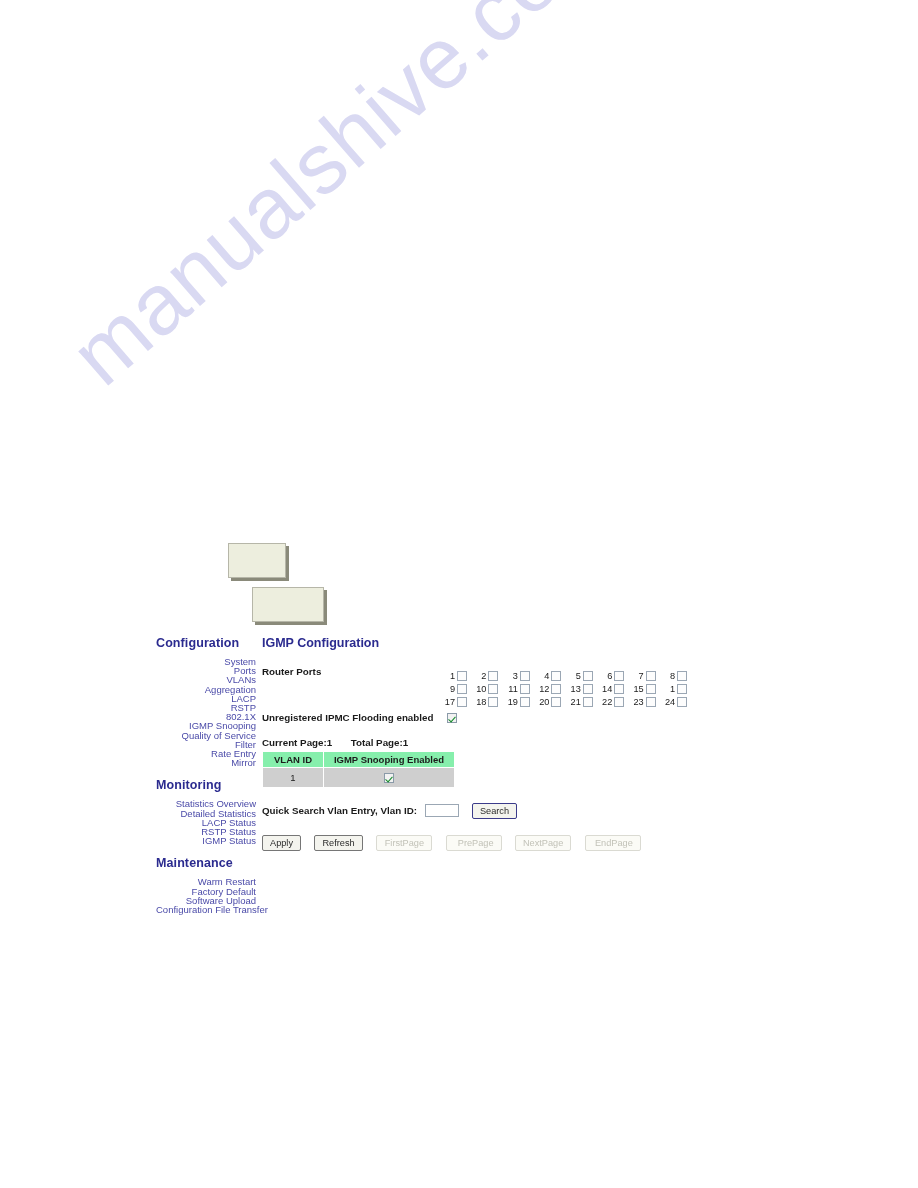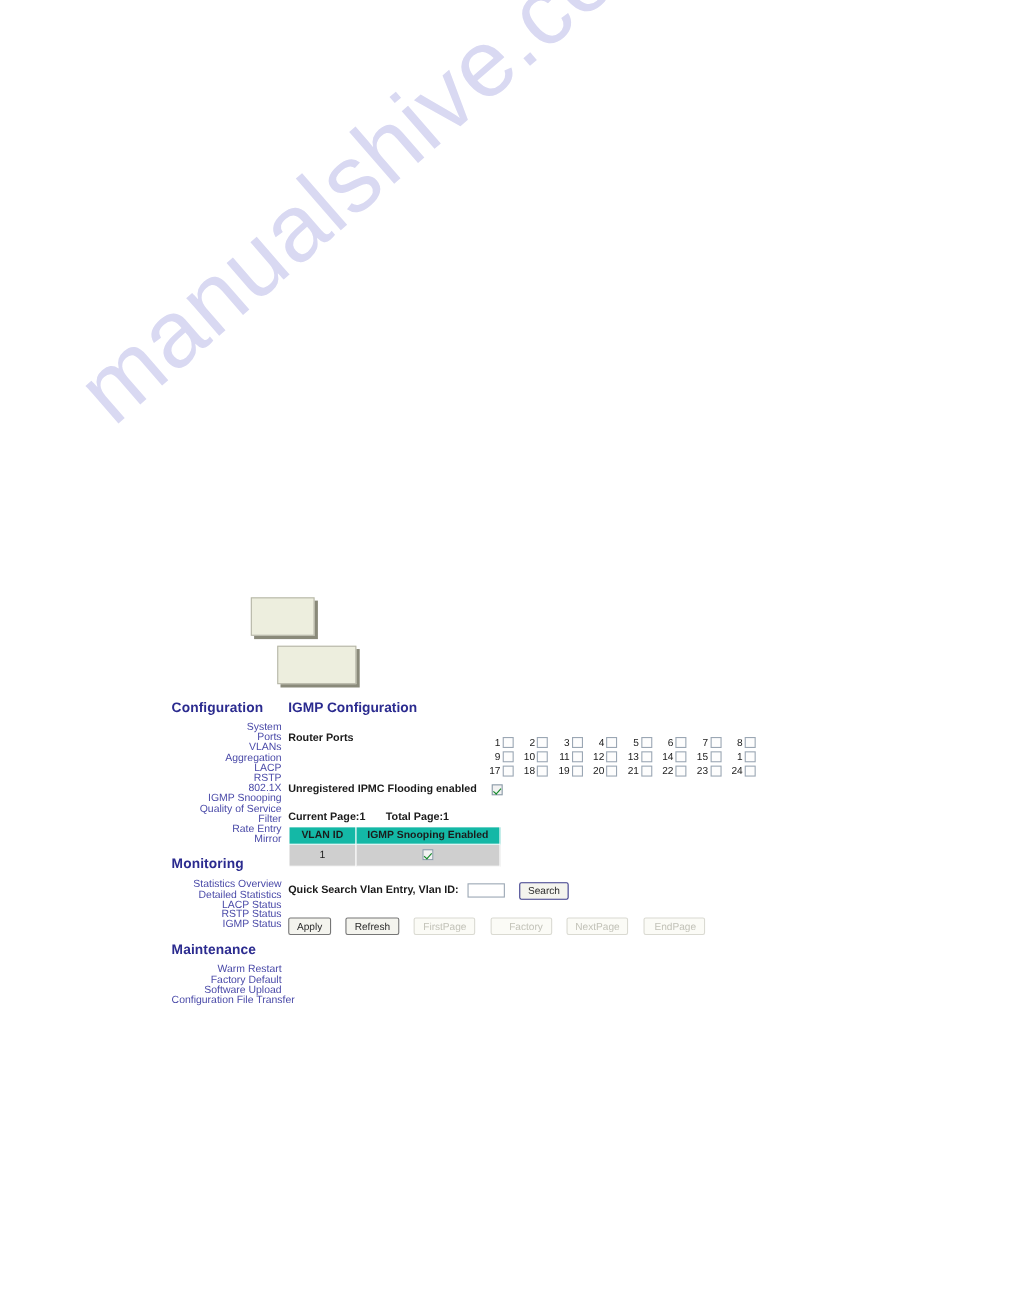--- a/index.html
+++ b/index.html
@@ -183,21 +183,21 @@
   }
   #page-counter .counter-gap { display: inline-block; width: 13px; }
 
   
   #vlan-table {
     margin-top: 3px;
     border-collapse: collapse;
     border: 1px solid #ffffff;
   }
   #vlan-table th {
-    background: #14b8a6;
+    background: #86efac;
     border: 1px solid #ffffff;
     font-size: 9.5px;
     font-weight: bold;
     color: #1b1b1b;
     padding: 2px 6px;
     text-align: center;
     white-space: nowrap;
   }
   #vlan-table td {
     background: #cfcfcf;
@@ -445,19 +445,19 @@
     <div id="search-row">
       <span id="search-label">Quick Search Vlan Entry, Vlan ID:</span>
       <input id="search-input" type="text" value="" style="">
       <span id="search-button" class="btn primary-outline">Search</span>
     </div>
 
     <div id="button-row">
       <span class="btn">Apply</span>
       <span class="btn">Refresh</span>
       <span class="btn disabled">FirstPage</span>
-      <span class="btn disabled">Factory</span>
+      <span class="btn disabled">PrePage</span>
       <span class="btn disabled">NextPage</span>
       <span class="btn disabled">EndPage</span>
     </div>
 
   </div>
 </div>
 
 </body></html>

